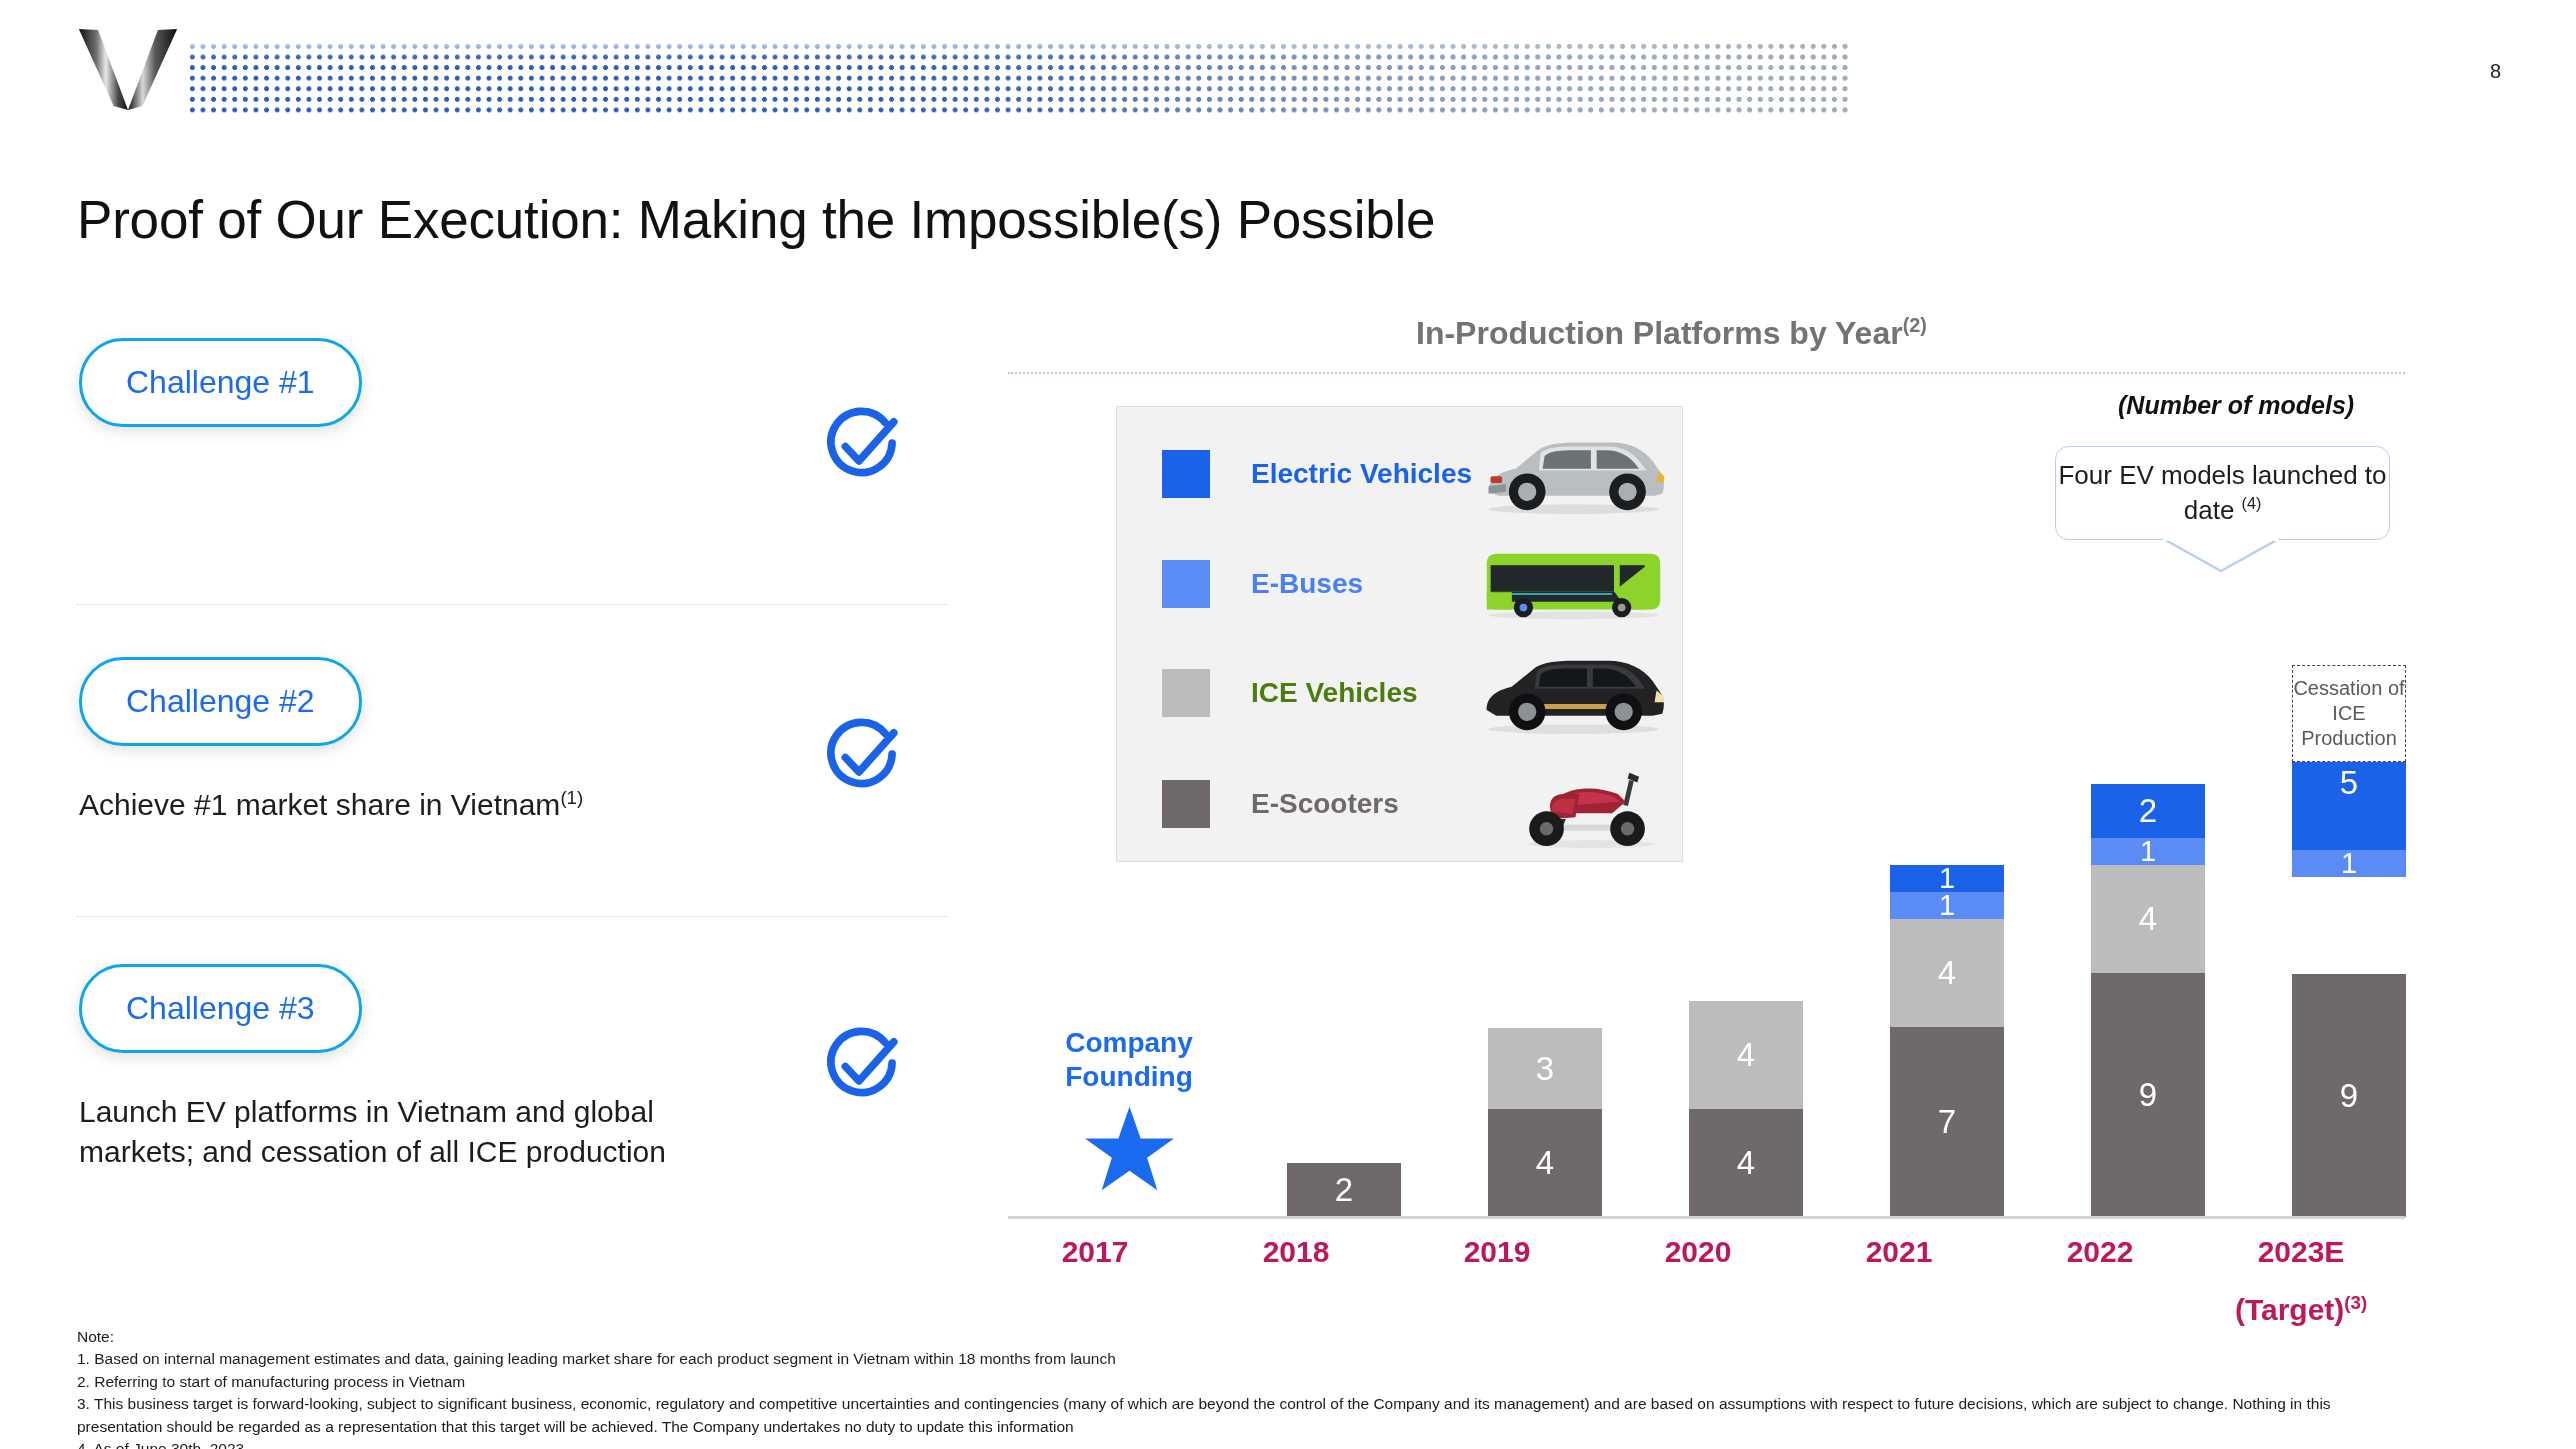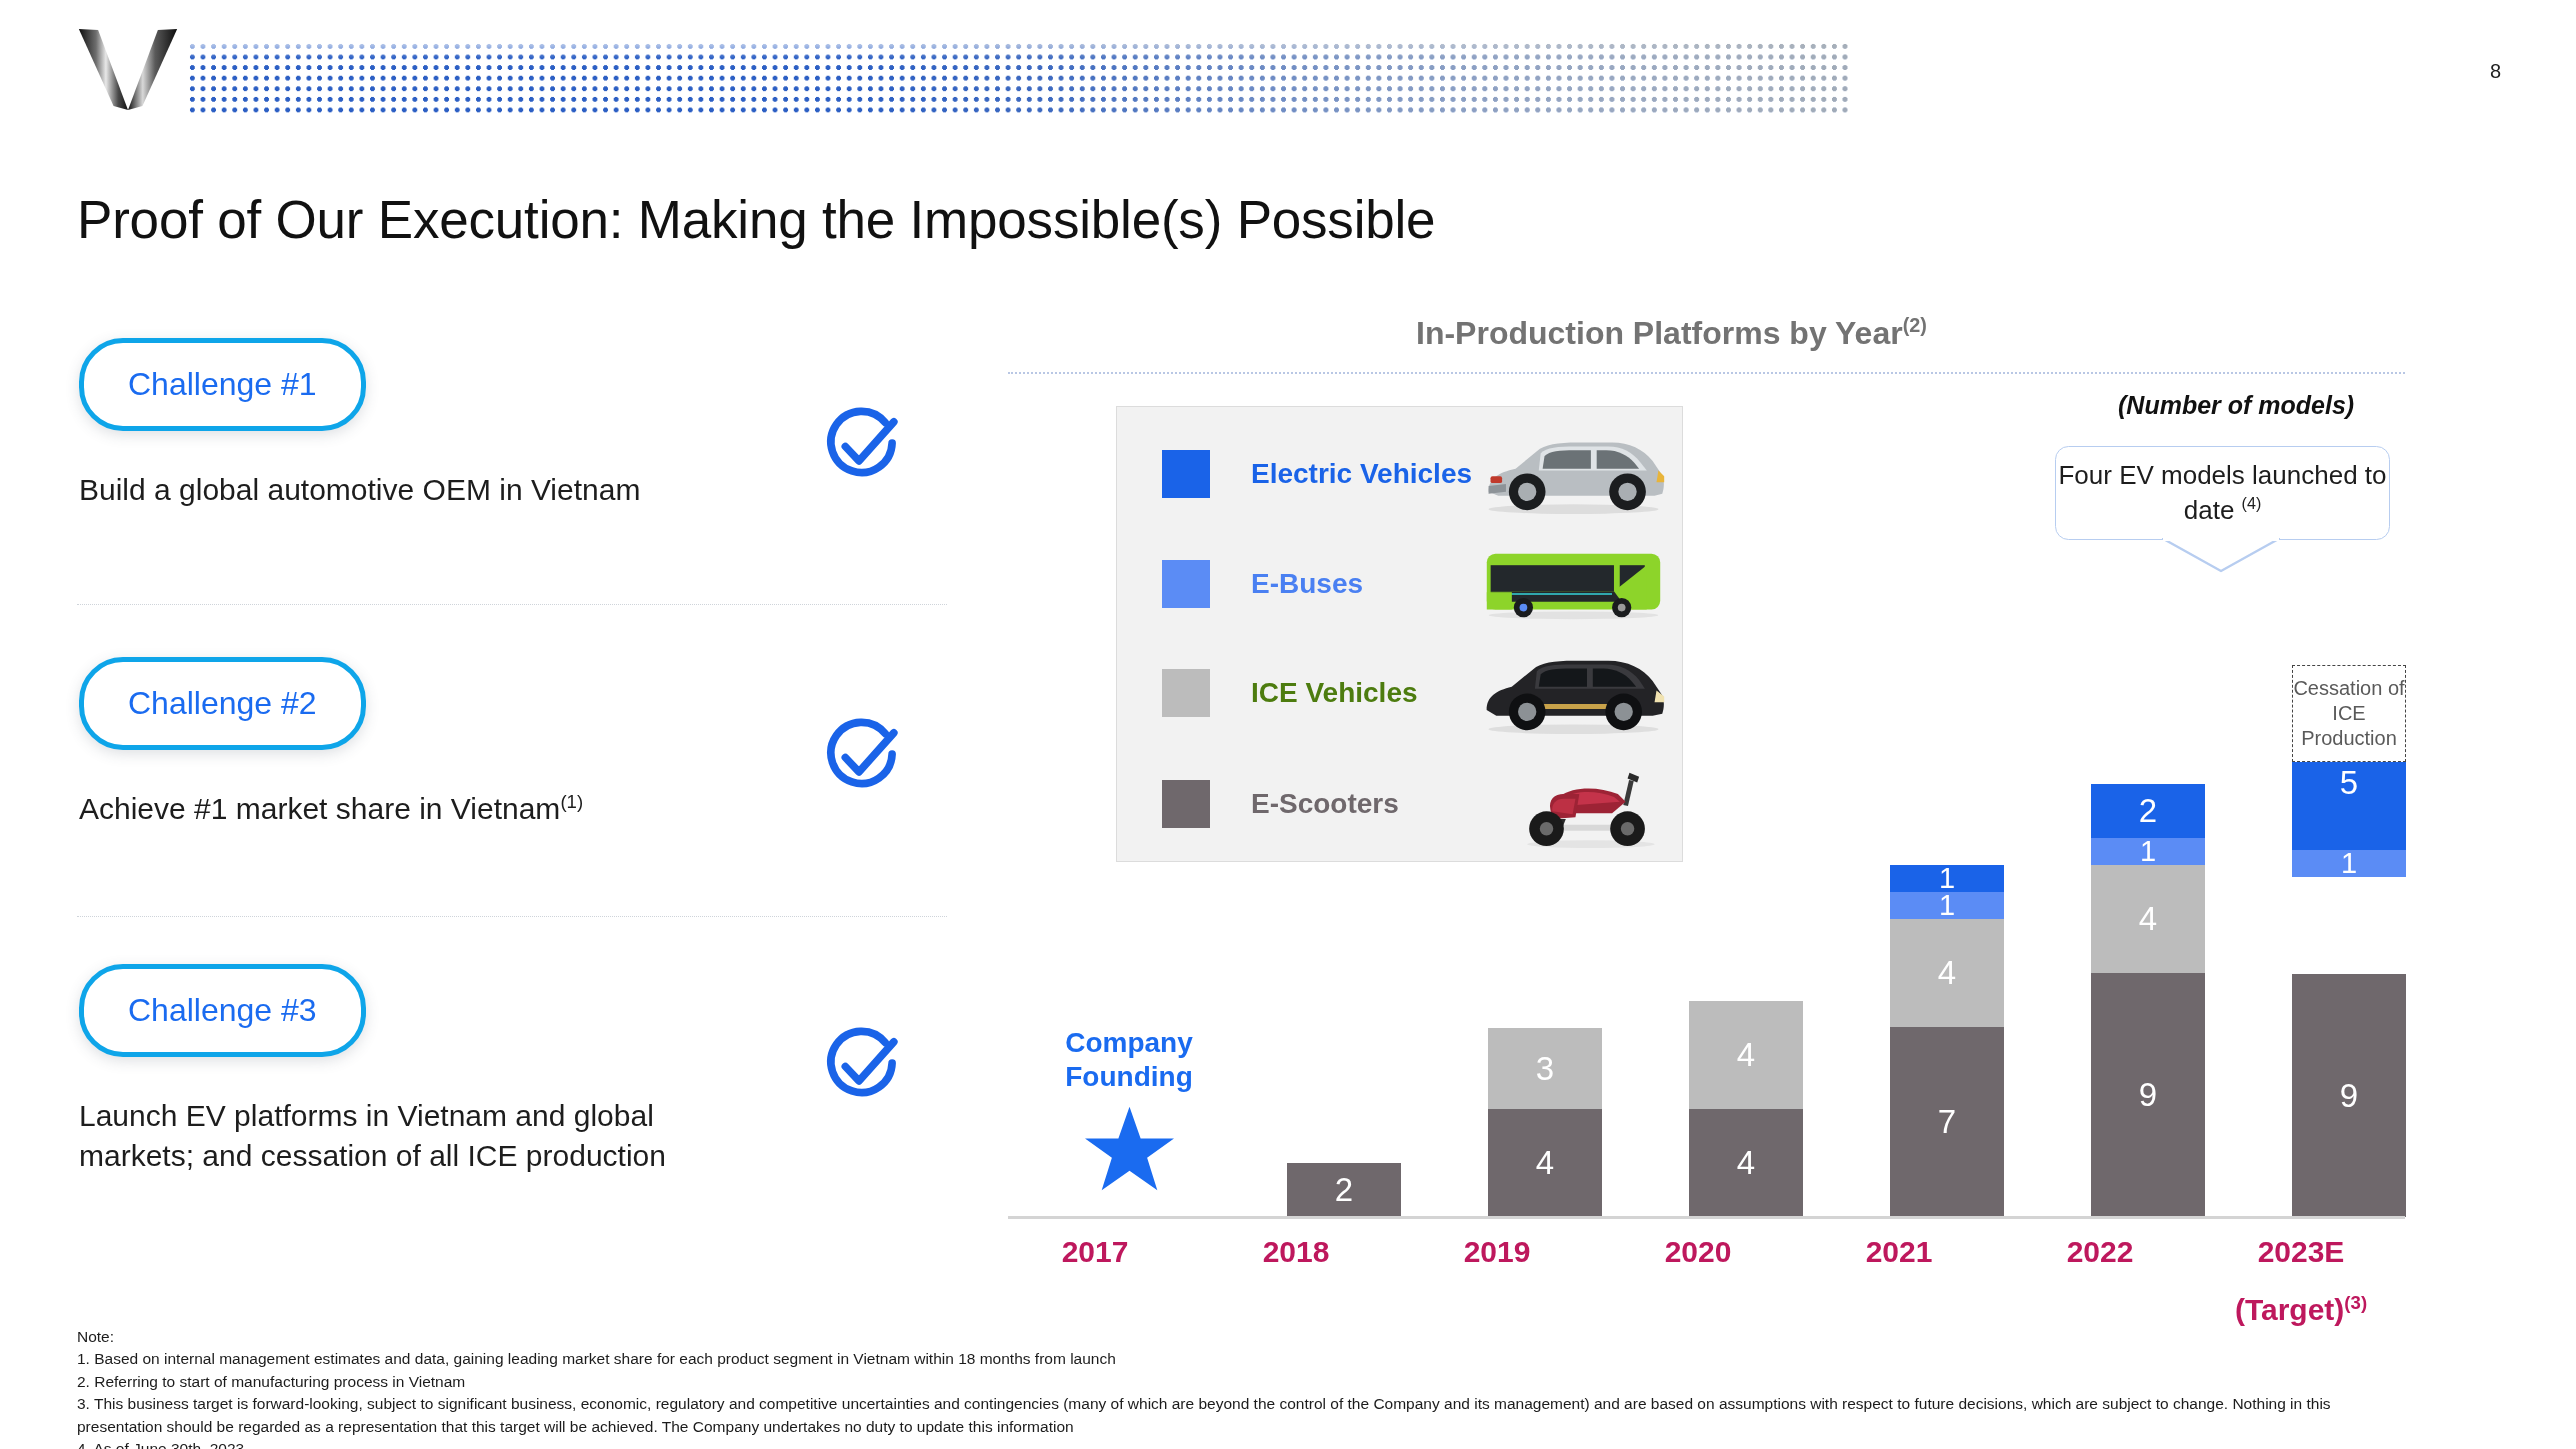--- a/index.html
+++ b/index.html
@@ -29,21 +29,21 @@
     mask-image:linear-gradient(to right, rgba(0,0,0,0) 40%, rgba(0,0,0,.85) 100%);
   }
   #pagenum{position:absolute;right:75px;top:60px;font-size:20px;color:#222;}
 
   
   #page-title{position:absolute;left:77px;top:189px;font-size:53px;font-weight:400;
     letter-spacing:-0.2px;color:#111;white-space:nowrap;}
 
   
   .challenge-block{position:absolute;left:79px;width:870px;}
-  .pill{display:inline-block;background:#fff;border:5px solid #0ea5e9;border-radius:44px;
+  .pill{display:inline-block;background:#fff;border:3px solid #0ea5e9;border-radius:44px;
         box-shadow:0 3.9px 13.5px rgba(60,70,90,.17);padding:23px 44px;}
   .pill-label{font-size:32px;color:#1a6bf0;font-weight:400;white-space:nowrap;}
   .challenge-desc{margin-top:39px;font-size:30px;line-height:1.33;color:#1d1d1d;}
   .sup{font-size:.62em;vertical-align:super;}
   .check-icon{position:absolute;width:85px;height:85px;}
   .divider{position:absolute;left:77px;width:870px;height:0;
     border-top:1.9px dotted #cfd4da;}
 
   
   #chart-title{position:absolute;left:1416px;top:314px;font-size:32px;font-weight:bold;
@@ -120,23 +120,20 @@
   <div id="dotband2"></div>
   <div id="pagenum">8</div>
 </div>
 
 <div id="page-title">Proof of Our Execution: Making the Impossible(s) Possible</div>
 
 <div class="challenge-block" style="top:338px">
   <div class="pill">
     <span class="pill-label">Challenge #1</span>
   </div>
-  <div class="challenge-desc">
-    <span>Build a global automotive OEM in Vietnam</span><span class="sup"></span>
-  </div>
 </div>
 <svg class="check-icon" style="left:819px;top:404px" viewBox="0 0 100 100">
   <path d="M78 22 A36 36 0 1 0 86 46" fill="none" stroke="#1a63e8" stroke-width="9" stroke-linecap="round"></path>
   <path d="M31 50 L47 67 L88 21" fill="none" stroke="#1a63e8" stroke-width="9" stroke-linecap="round" stroke-linejoin="round"></path>
 </svg>
 
 <div class="divider" style="top:604px"></div>
 
 <div class="challenge-block" style="top:657px">
   <div class="pill">

